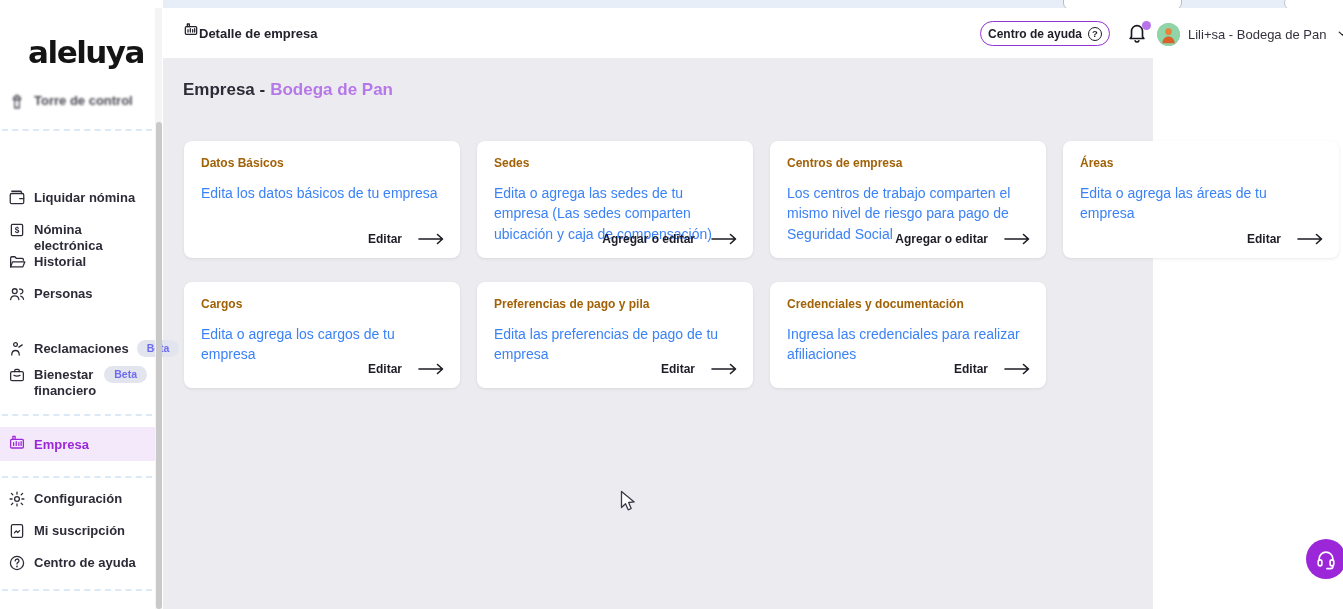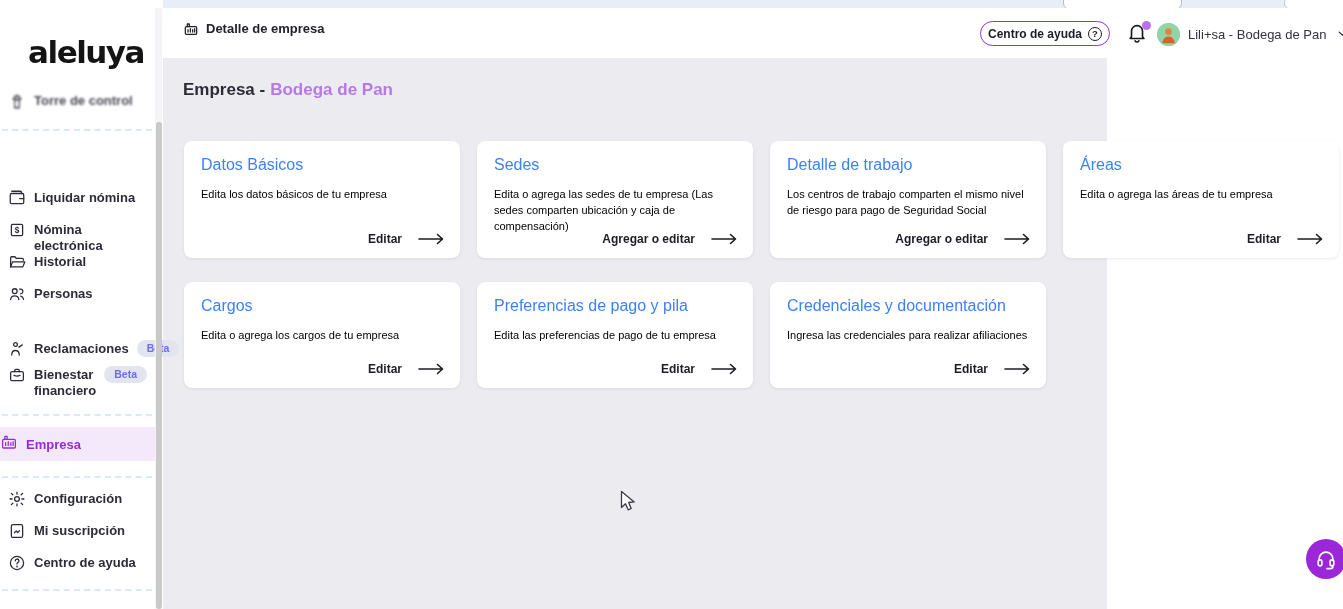--- a/index.html
+++ b/index.html
@@ -19,51 +19,51 @@
         letter-spacing:-1.5px;color:#141414;font-family:"DejaVu Sans",sans-serif;text-align:right;cursor:pointer;}
   .side-item{position:absolute;left:8px;right:16px;display:flex;align-items:flex-start;gap:8px;
              color:#2e2b38;cursor:pointer;}
   .side-item .lbl{font-size:13px;line-height:16px;font-weight:600;padding-top:1px;}
   .side-item svg{flex:0 0 auto;margin-top:0px;}
   .blurred{filter:blur(1.1px);opacity:.85;}
   .divider{position:absolute;left:2px;width:150px;border-top:2px dashed #dbe8f6;}
   .beta{background:#e2e5ee;color:#6e6bef;font-size:10.5px;font-weight:700;
         padding:2px 10px;border-radius:10px;line-height:13px;flex:0 0 auto;}
   .item-selected{position:absolute;left:0;width:155px;height:34px;background:#f4e9fb;
-                 display:flex;align-items:center;gap:8px;box-sizing:border-box;
+                 display:flex;align-items:center;gap:8px;padding-left:8px;box-sizing:border-box;
                  color:#9c27d9;cursor:pointer;}
   .item-selected .lbl{font-size:13px;font-weight:700;}
   .scroll-track{position:absolute;left:155px;top:8px;width:7px;height:601px;background:#f4f4f6;}
   .scroll-thumb{position:absolute;left:155.5px;top:122px;width:6px;height:487px;background:#c9c9c9;border-radius:3px;cursor:grab;}
 
   
   .header{position:absolute;left:163px;top:8px;width:1180px;height:50px;background:#fff;}
-  .page-ind{position:absolute;left:20px;top:13px;display:flex;align-items:flex-start;gap:7px;color:#23212b;}
+  .page-ind{position:absolute;left:20px;top:13px;display:flex;align-items:flex-end;color:#23212b;}
   .page-ind .t{font-size:13px;font-weight:700;}
   .help-pill{position:absolute;left:817px;top:13px;width:130px;height:25px;border:1.5px solid #9233d4;
              border-radius:14px;background:#fff;display:flex;align-items:center;justify-content:center;
              gap:6px;cursor:pointer;box-sizing:border-box;}
   .help-pill .t{font-size:12px;font-weight:700;color:#1f1d27;}
   .help-q{width:14px;height:14px;border:1.5px solid #1f1d27;border-radius:50%;font-size:9.5px;
           font-weight:700;color:#1f1d27;display:flex;align-items:center;justify-content:center;box-sizing:border-box;}
   .bell-wrap{position:absolute;left:963px;top:14px;width:24px;height:24px;color:#19171f;cursor:pointer;}
   .bell-dot{position:absolute;right:-1px;top:-1px;width:9px;height:9px;border-radius:50%;background:#b873ea;}
   .user-menu{position:absolute;left:994px;top:15px;display:flex;align-items:center;gap:8px;cursor:pointer;}
   .avatar{width:23px;height:23px;border-radius:50%;overflow:hidden;background:#90d4a8;}
   .user-name{font-size:13px;font-weight:500;color:#35323f;white-space:nowrap;}
   .chev{color:#2a2833;margin-left:2px;}
 
   
-  .content{position:absolute;left:163px;top:58px;width:944px;height:551px;background:#ececf0;}
+  .content{position:absolute;left:163px;top:58px;width:944px;height:551px;background:#ececf0;padding-left:46px;}
   .breadcrumb{position:absolute;left:20px;top:22px;font-size:17px;font-weight:700;color:#2e2b38;}
   .breadcrumb .company{color:#b678e8;margin-left:5px;}
   .card{position:absolute;background:#fff;border-radius:8px;box-shadow:0 1px 3px rgba(40,40,60,.10);
         box-sizing:border-box;padding:15px 17px;}
-  .card .ct{font-size:16px;font-weight:400;color:#3b82f6;}
-  .card .cd{font-size:11px;line-height:1.45;color:#000000;margin-top:13px;}
+  .card .ct{font-size:12px;font-weight:700;color:#a16207;}
+  .card .cd{font-size:14px;line-height:1.45;color:#3b82f6;margin-top:13px;}
   .card .act{position:absolute;right:16px;bottom:12px;display:flex;align-items:center;gap:16px;cursor:pointer;}
   .card .act .al{font-size:12px;font-weight:700;color:#1e1c26;}
   .r1{top:83px;height:117px;}
   .r2{top:224px;height:106px;}
   .c1{left:21px;width:276px;}  .c2{left:314px;width:276px;}
   .c3{left:607px;width:276px;} .c4{left:900px;width:276px;}
 
   
   .fab{position:absolute;left:1306px;top:539px;width:40px;height:40px;border-radius:50%;
        background:#9c27d9;display:flex;align-items:center;justify-content:center;cursor:pointer;z-index:9;}
@@ -278,21 +278,21 @@
       <div class="cd">Edita o agrega las sedes de tu empresa (Las sedes comparten ubicación y caja de compensación)</div>
       <div class="act">
         <span class="al">Agregar o editar</span>
         <svg width="26" height="12" viewBox="0 0 26 12" fill="none" stroke="#1c1c24" stroke-width="1.6" stroke-linecap="round" stroke-linejoin="round">
             <path d="M1 6h23M19.5 1.5L24.5 6l-5 4.5"></path>
           </svg>
       </div>
     </section>
 
     <section class="card r1 c3">
-      <div class="ct">Detalle de trabajo</div>
+      <div class="ct">Centros de empresa</div>
       <div class="cd">Los centros de trabajo comparten el mismo nivel de riesgo para pago de Seguridad Social</div>
       <div class="act">
         <span class="al">Agregar o editar</span>
         <svg width="26" height="12" viewBox="0 0 26 12" fill="none" stroke="#1c1c24" stroke-width="1.6" stroke-linecap="round" stroke-linejoin="round">
             <path d="M1 6h23M19.5 1.5L24.5 6l-5 4.5"></path>
           </svg>
       </div>
     </section>
 
     <section class="card r1 c4">

